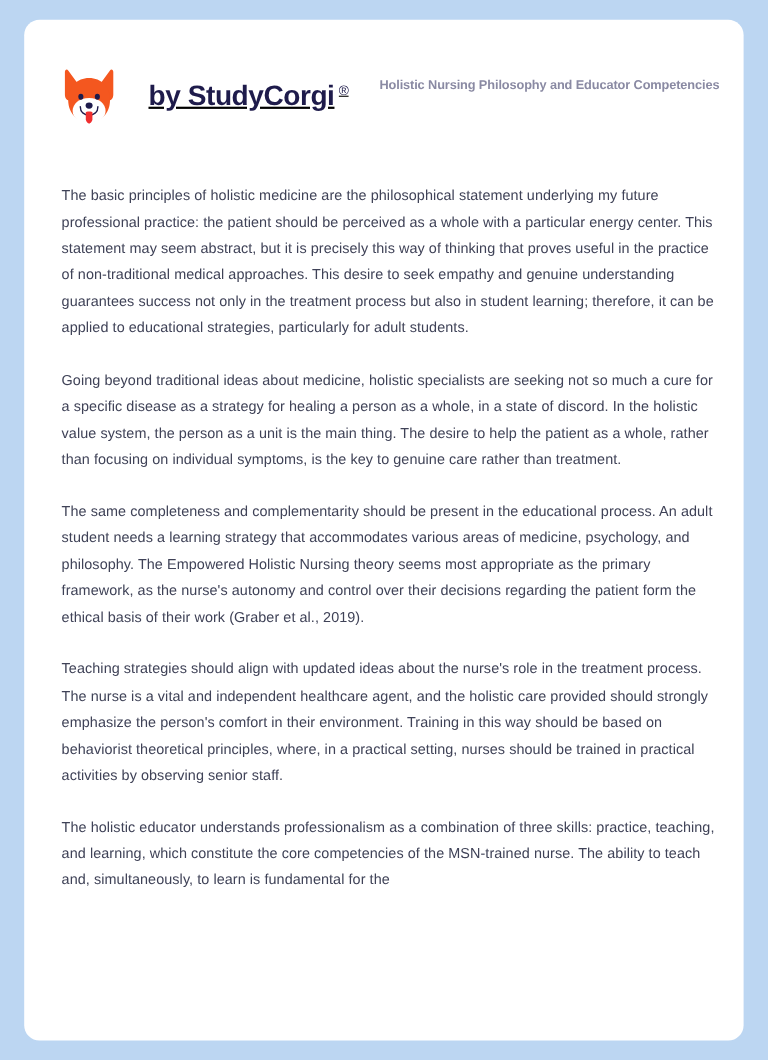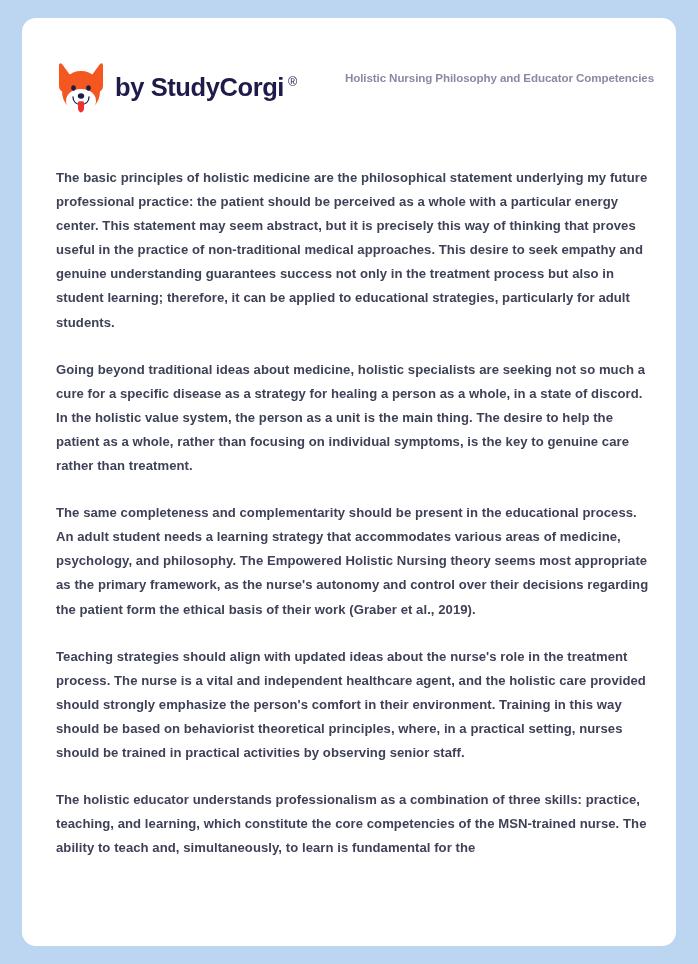--- a/index.html
+++ b/index.html
@@ -41,22 +41,23 @@
     height: 122px;
     padding: 0 22px 0 34px;
     display: flex;
     align-items: center;
     justify-content: space-between;
   }
 
   #brand-block {
     display: flex;
     align-items: center;
-    gap: 9px;
+    gap: 29px;
     margin-top: 18px;
+    text-decoration: underline;
   }
 
   #corgi-logo {
     width: 50px;
     height: 52px;
     flex: none;
     display: block;
   }
 
   #brand-wordmark {
@@ -108,21 +109,20 @@
     padding: 26px 26px 0 34px;
   }
 
   .doc-paragraph {
     font-size: 13.1px;
     line-height: 24.1px;
     color: #3f4257;
     margin: 0 0 23px 0;
     letter-spacing: 0.06px;
     text-align: left;
-    font-weight: bold;
   }
   .doc-paragraph:last-child { margin-bottom: 0; }
 </style>
 </head>
 <body>
 
 <div id="page">
   <div id="paper-card">
 
     <div id="doc-header">

